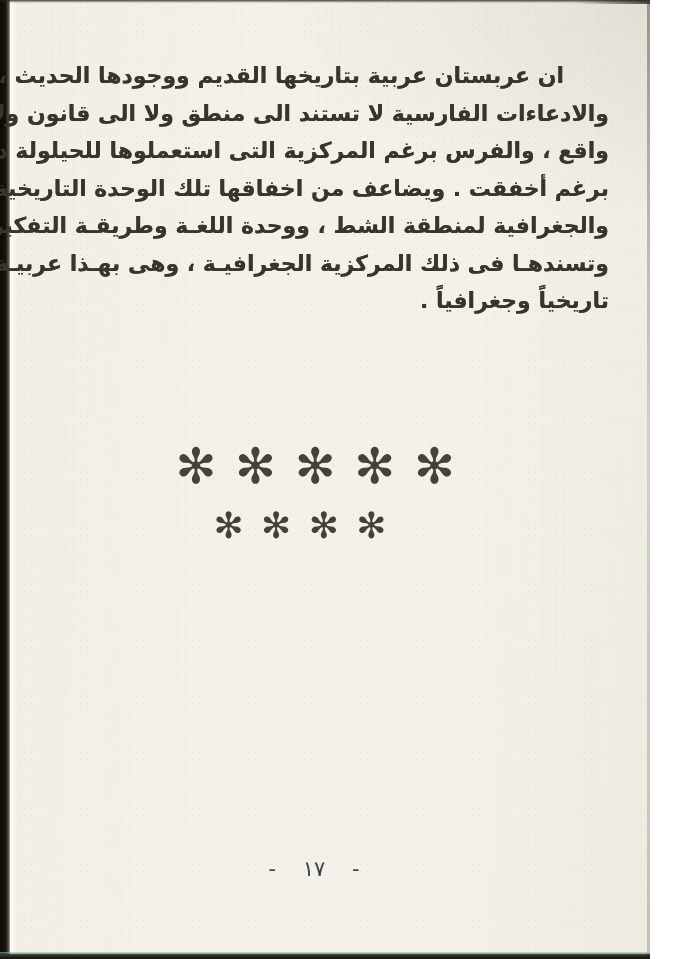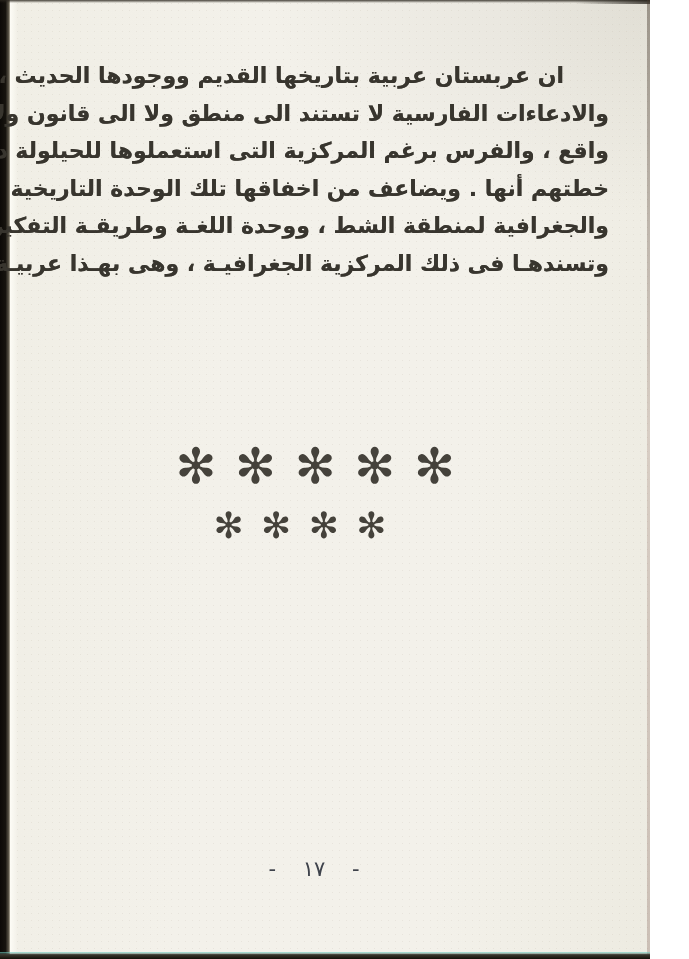--- a/index.html
+++ b/index.html
@@ -104,23 +104,24 @@
   <div class="left-highlight"></div>
   <div class="top-edge"></div>
   <div class="top-right-mark"></div>
   <div class="right-edge"></div>
   <div class="bottom-edge"></div>
 
   <div class="text-block">
     <div class="line first">ان عربستان عربية بتاريخها القديم ووجودها الحديث ،</div>
     <div class="line">والادعاءات الفارسية لا تستند الى منطق ولا الى قانون ولا الى</div>
     <div class="line">واقع ، والفرس برغم المركزية التى استعملوها للحيلولة دون</div>
-    <div class="line">خطتهم أنها . ويضاعف من اخفاقها تلك الوحدة التاريخية</div>
+    <div class="line">برغم أخفقت . ويضاعف من اخفاقها تلك الوحدة التاريخية</div>
     <div class="line">والجغرافية لمنطقة الشط ، ووحدة اللغـة وطريقـة التفكير عند</div>
     <div class="line">وتسندهـا فى ذلك المركزية الجغرافيـة ، وهى بهـذا عربيـة</div>
+    <div class="line last">تاريخياً وجغرافياً .</div>
   </div>
 
   <div class="sep-row-1">✻ ✻ ✻ ✻ ✻</div>
   <div class="sep-row-2">✻ ✻ ✻ ✻</div>
 
   <div class="footer">- ١٧ -</div>
 
 </div>
 
 </body></html>

